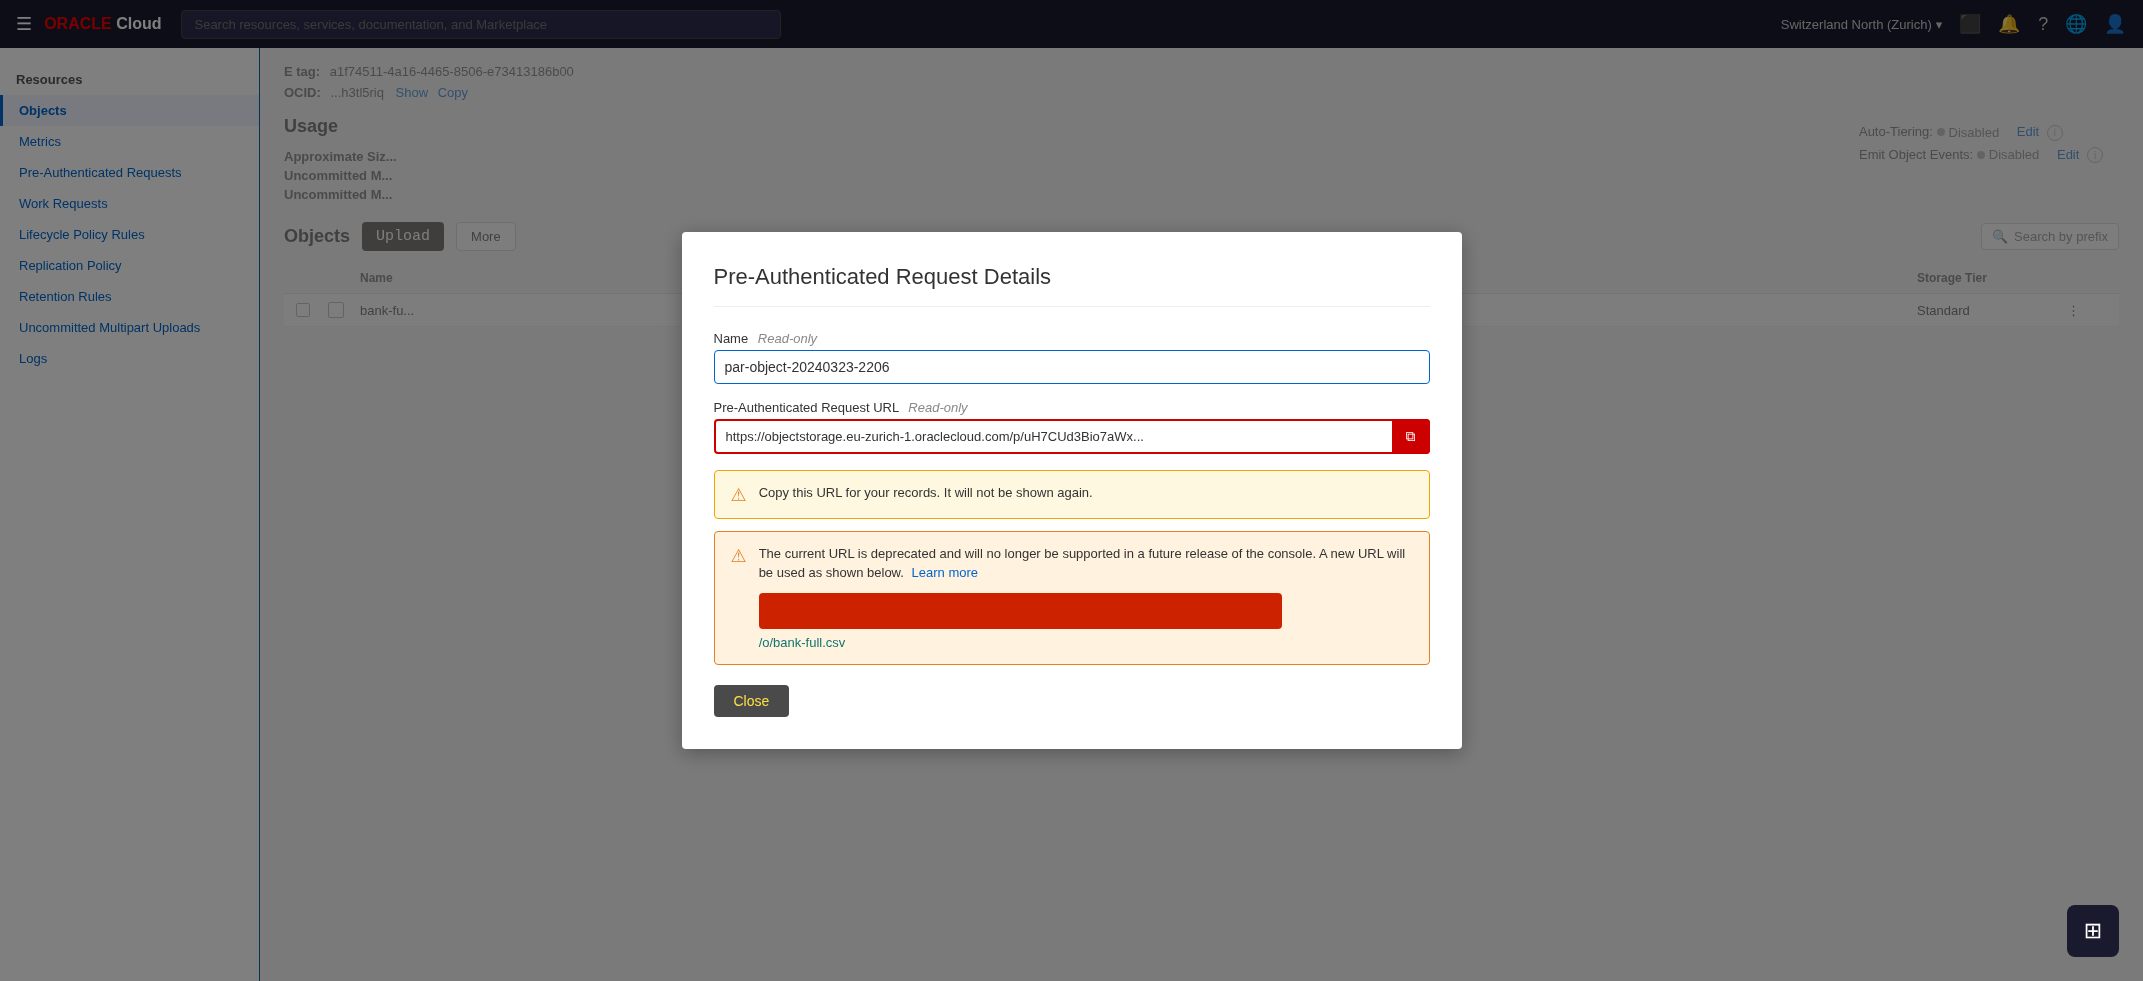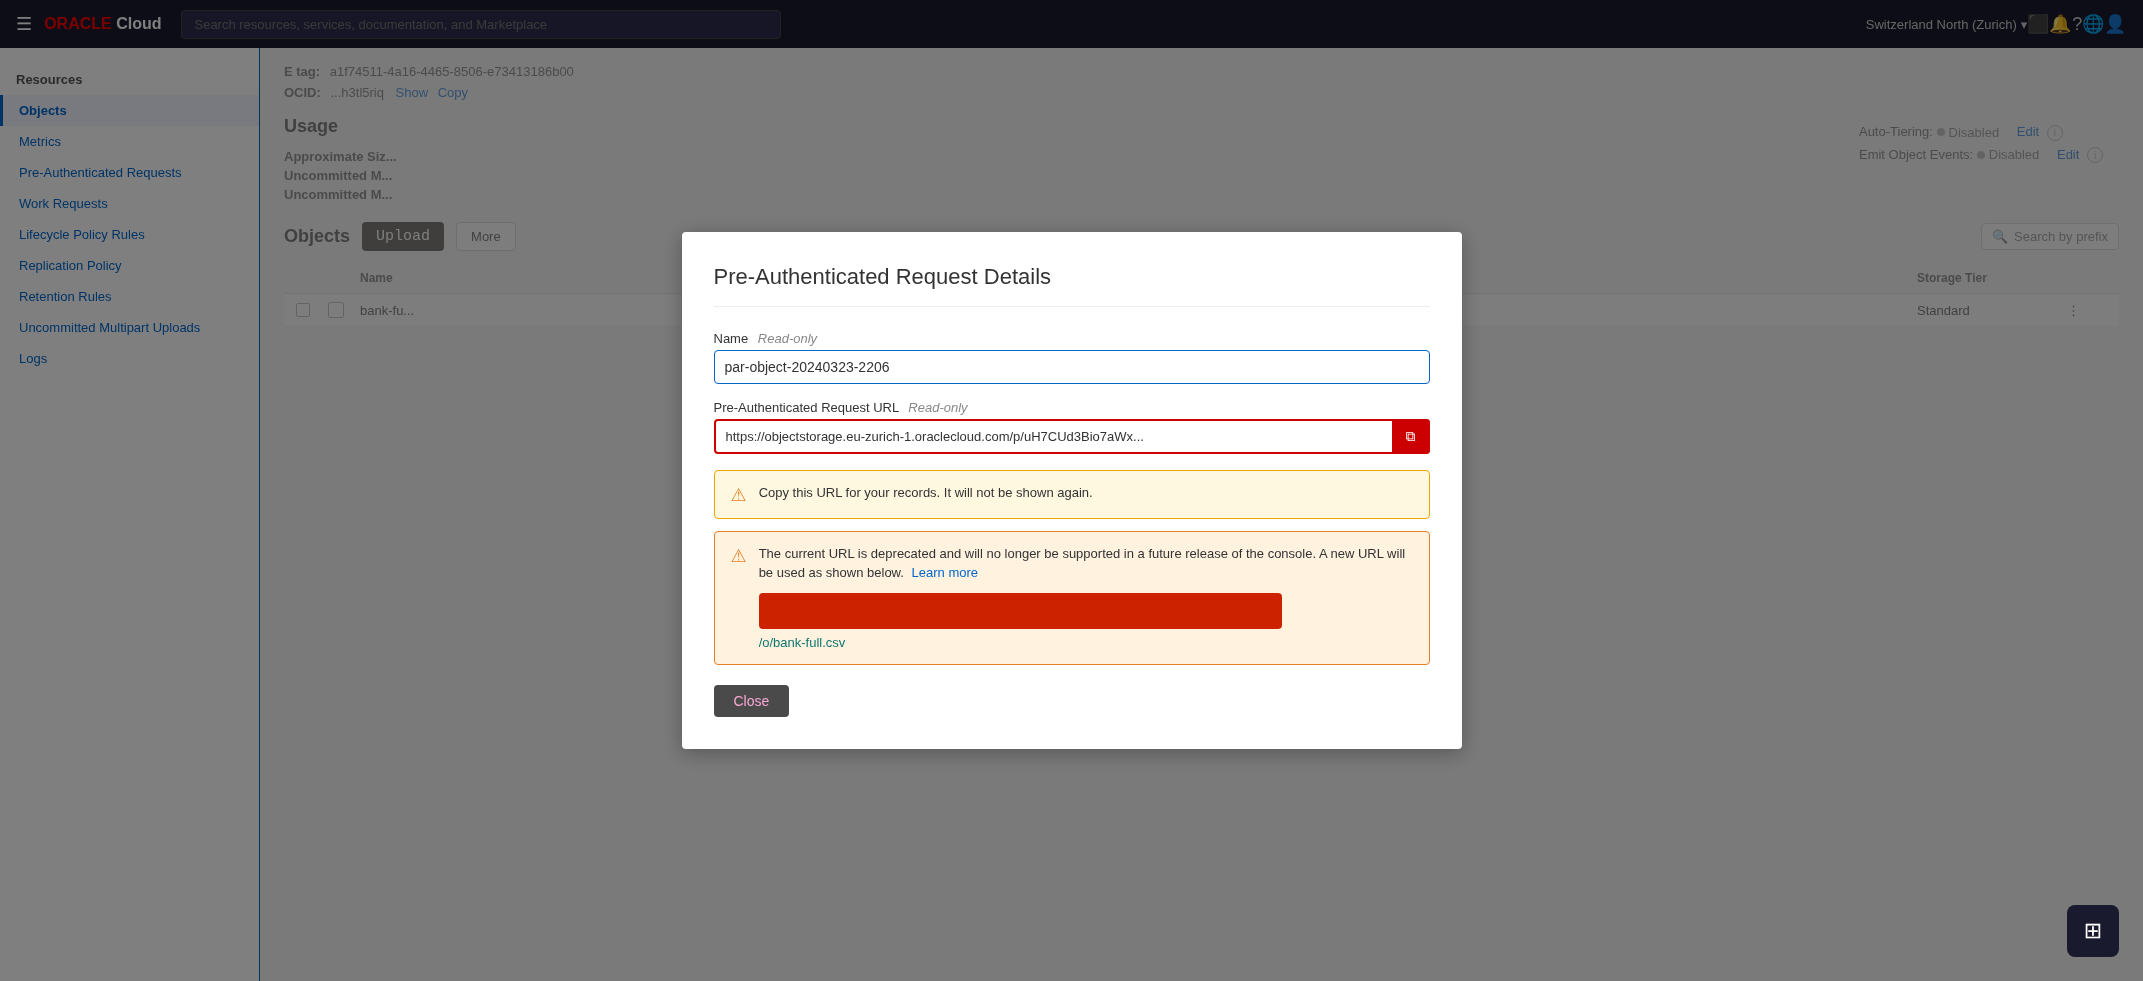--- a/index.html
+++ b/index.html
@@ -8,21 +8,21 @@
     
     .top-nav {
       display: flex; align-items: center; background: #1a1a2e; height: 48px; padding: 0 16px; gap: 12px; position: fixed; top: 0; left: 0; right: 0; z-index: 1000;
     }
     .hamburger-icon { color: #fff; font-size: 18px; cursor: pointer; }
     .oracle-logo { color: #fff; font-weight: bold; font-size: 16px; white-space: nowrap; margin-right: 8px; }
     .oracle-logo span { color: #f80000; }
     .search-bar {
       flex: 1; max-width: 600px; background: #2d2d4e; border: 1px solid #444; border-radius: 4px; padding: 6px 12px; color: #ccc; font-size: 13px; outline: none;
     }
-    .nav-right { margin-left: auto; display: flex; align-items: center; gap: 0; color: #ccc; font-size: 13px; }
+    .nav-right { margin-left: auto; display: flex; align-items: center; gap: 17px; color: #ccc; font-size: 13px; }
     .nav-right .region { display: flex; align-items: center; gap: 4px; cursor: pointer; }
     .nav-icon { font-size: 18px; cursor: pointer; color: #ccc; }
 
     
     .main-layout { display: flex; margin-top: 48px; height: calc(100vh - 48px); }
 
     
     .sidebar { width: 260px; background: #fff; border-right: 1px solid #0369a1; padding: 16px 0; overflow-y: auto; flex-shrink: 0; }
     .sidebar-section-title { font-size: 13px; font-weight: 600; color: #555; padding: 8px 16px; }
     .sidebar-item { padding: 8px 16px; cursor: pointer; font-size: 13px; color: #0066cc; border-left: 3px solid transparent; }
@@ -69,21 +69,21 @@
     .warning-box.amber-red { background: #fff3e0; border-color: #e67e22; }
     .warning-icon { font-size: 18px; flex-shrink: 0; margin-top: 1px; }
     .warning-icon.amber { color: #e67e22; }
     .warning-text { font-size: 13px; color: #333; line-height: 1.5; }
     .warning-text a { color: #0066cc; text-decoration: none; }
 
     
     .redacted-url-bar { background: #cc2200; height: 36px; border-radius: 4px; margin-top: 10px; width: 80%; }
 
     
-    .btn-close { background: #4a4a4a; color: #f9a8d4; border: none; padding: 8px 20px; border-radius: 4px; cursor: pointer; font-size: 14px; margin-top: 8px; }
+    .btn-close { background: #4a4a4a; color: #fde047; border: none; padding: 8px 20px; border-radius: 4px; cursor: pointer; font-size: 14px; margin-top: 8px; }
 
     
     .floating-help { position: fixed; bottom: 24px; right: 24px; width: 52px; height: 52px; background: #1a1a2e; border-radius: 8px; display: flex; align-items: center; justify-content: center; color: #fff; font-size: 22px; cursor: pointer; z-index: 3000; }
 
     .disabled-badge { display: inline-flex; align-items: center; gap: 4px; font-size: 13px; color: #777; }
     .dot { width: 8px; height: 8px; border-radius: 50%; background: #aaa; display: inline-block; }
     .edit-link { color: #0066cc; text-decoration: none; margin-left: 4px; padding-left: 10px; }
     .info-icon { width: 16px; height: 16px; border-radius: 50%; border: 1px solid #aaa; display: inline-flex; align-items: center; justify-content: center; font-size: 10px; color: #aaa; margin-left: 4px; cursor: pointer; }
   </style>
 </head>

